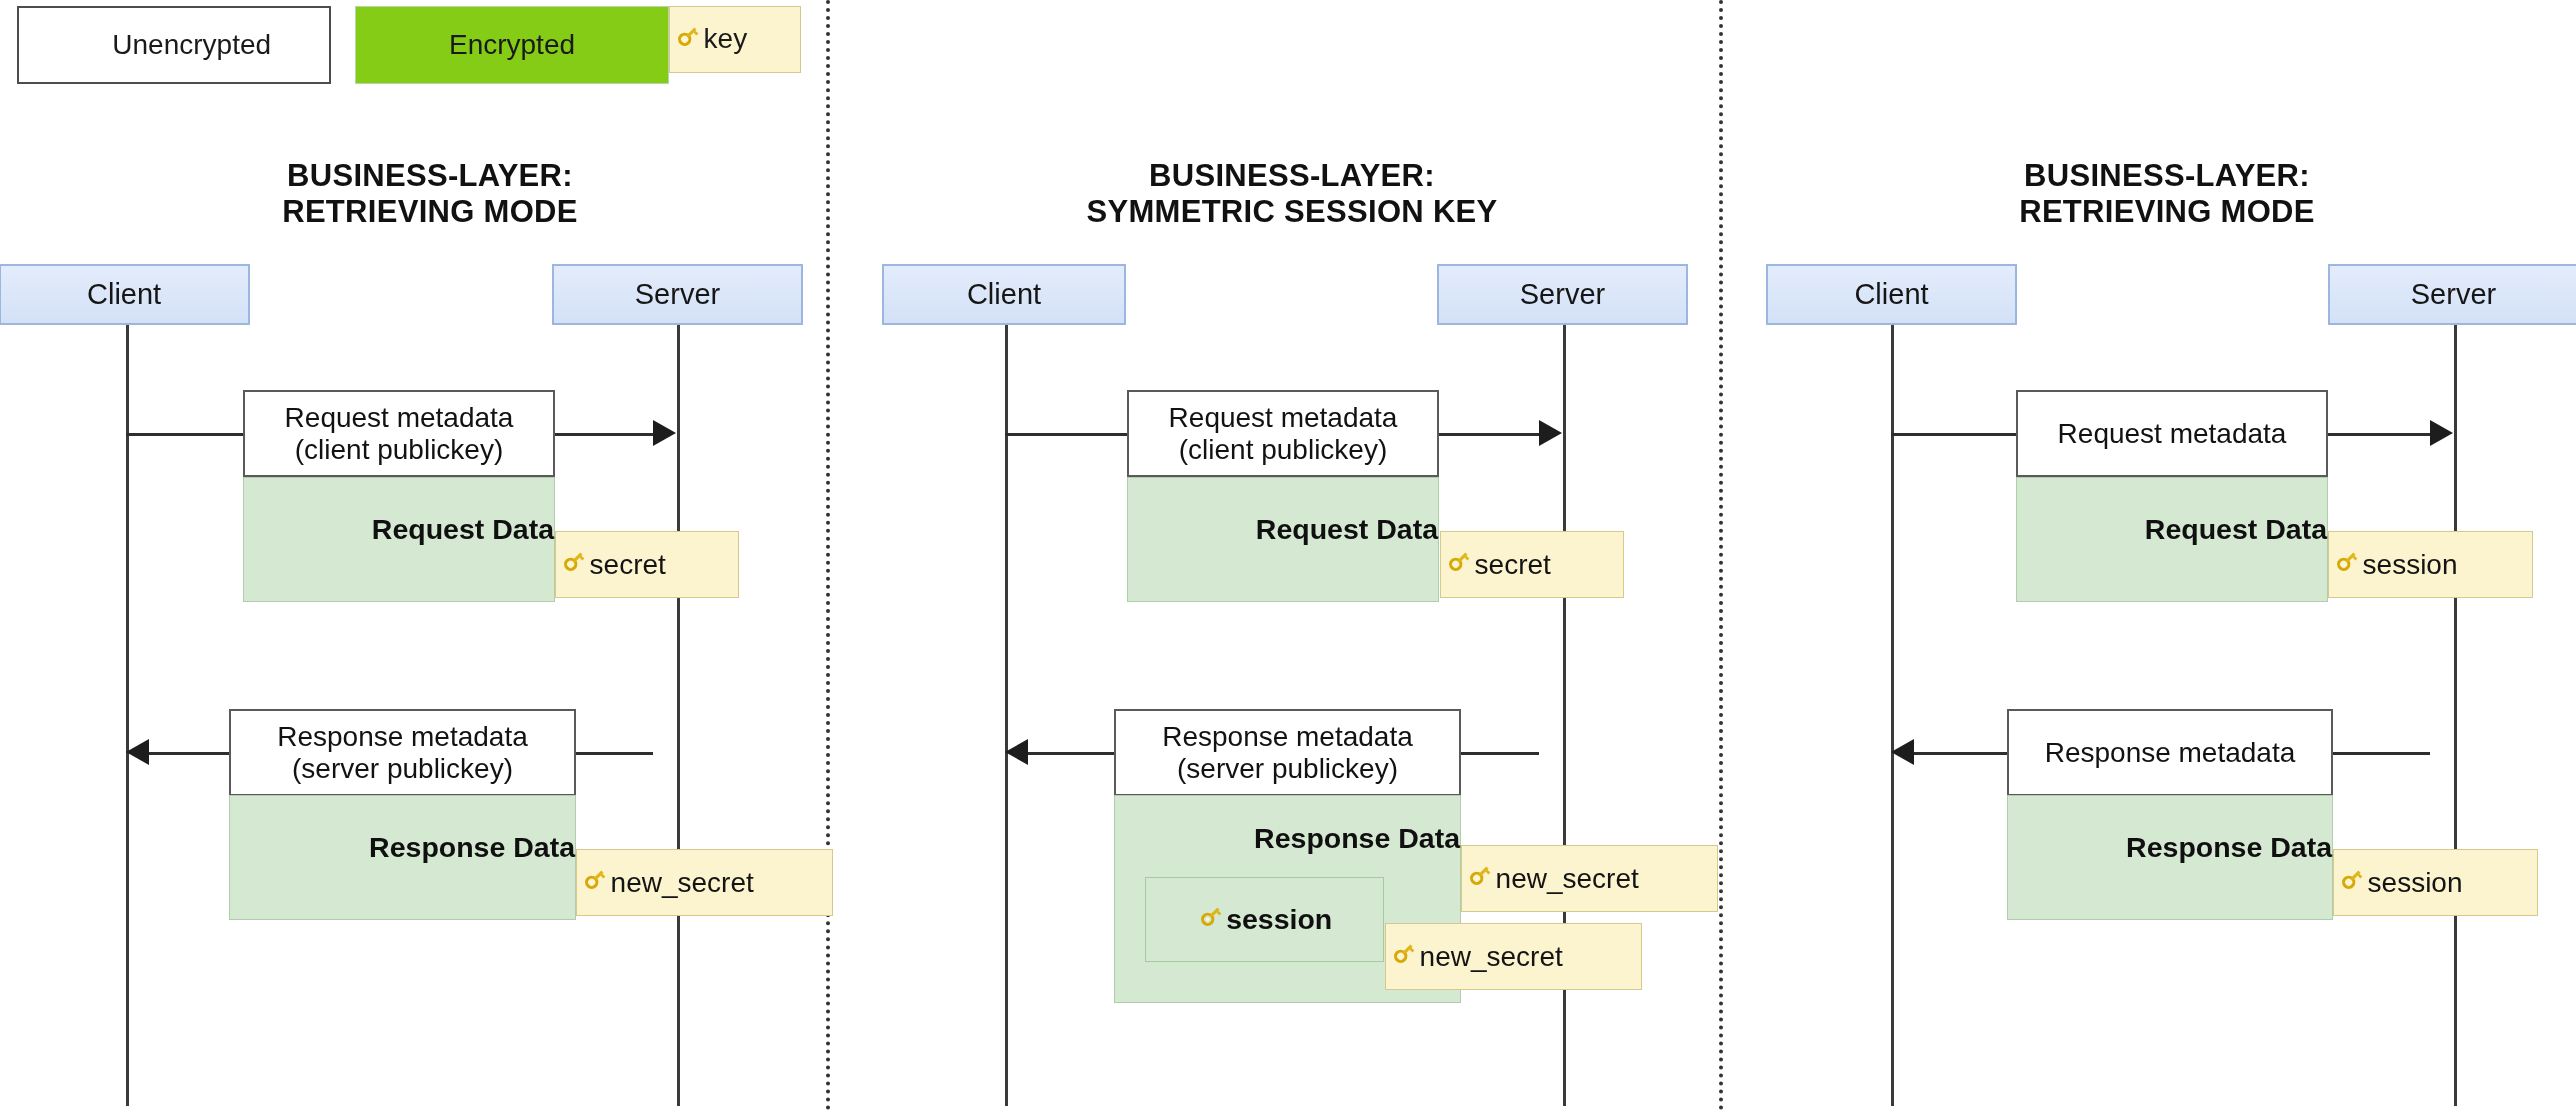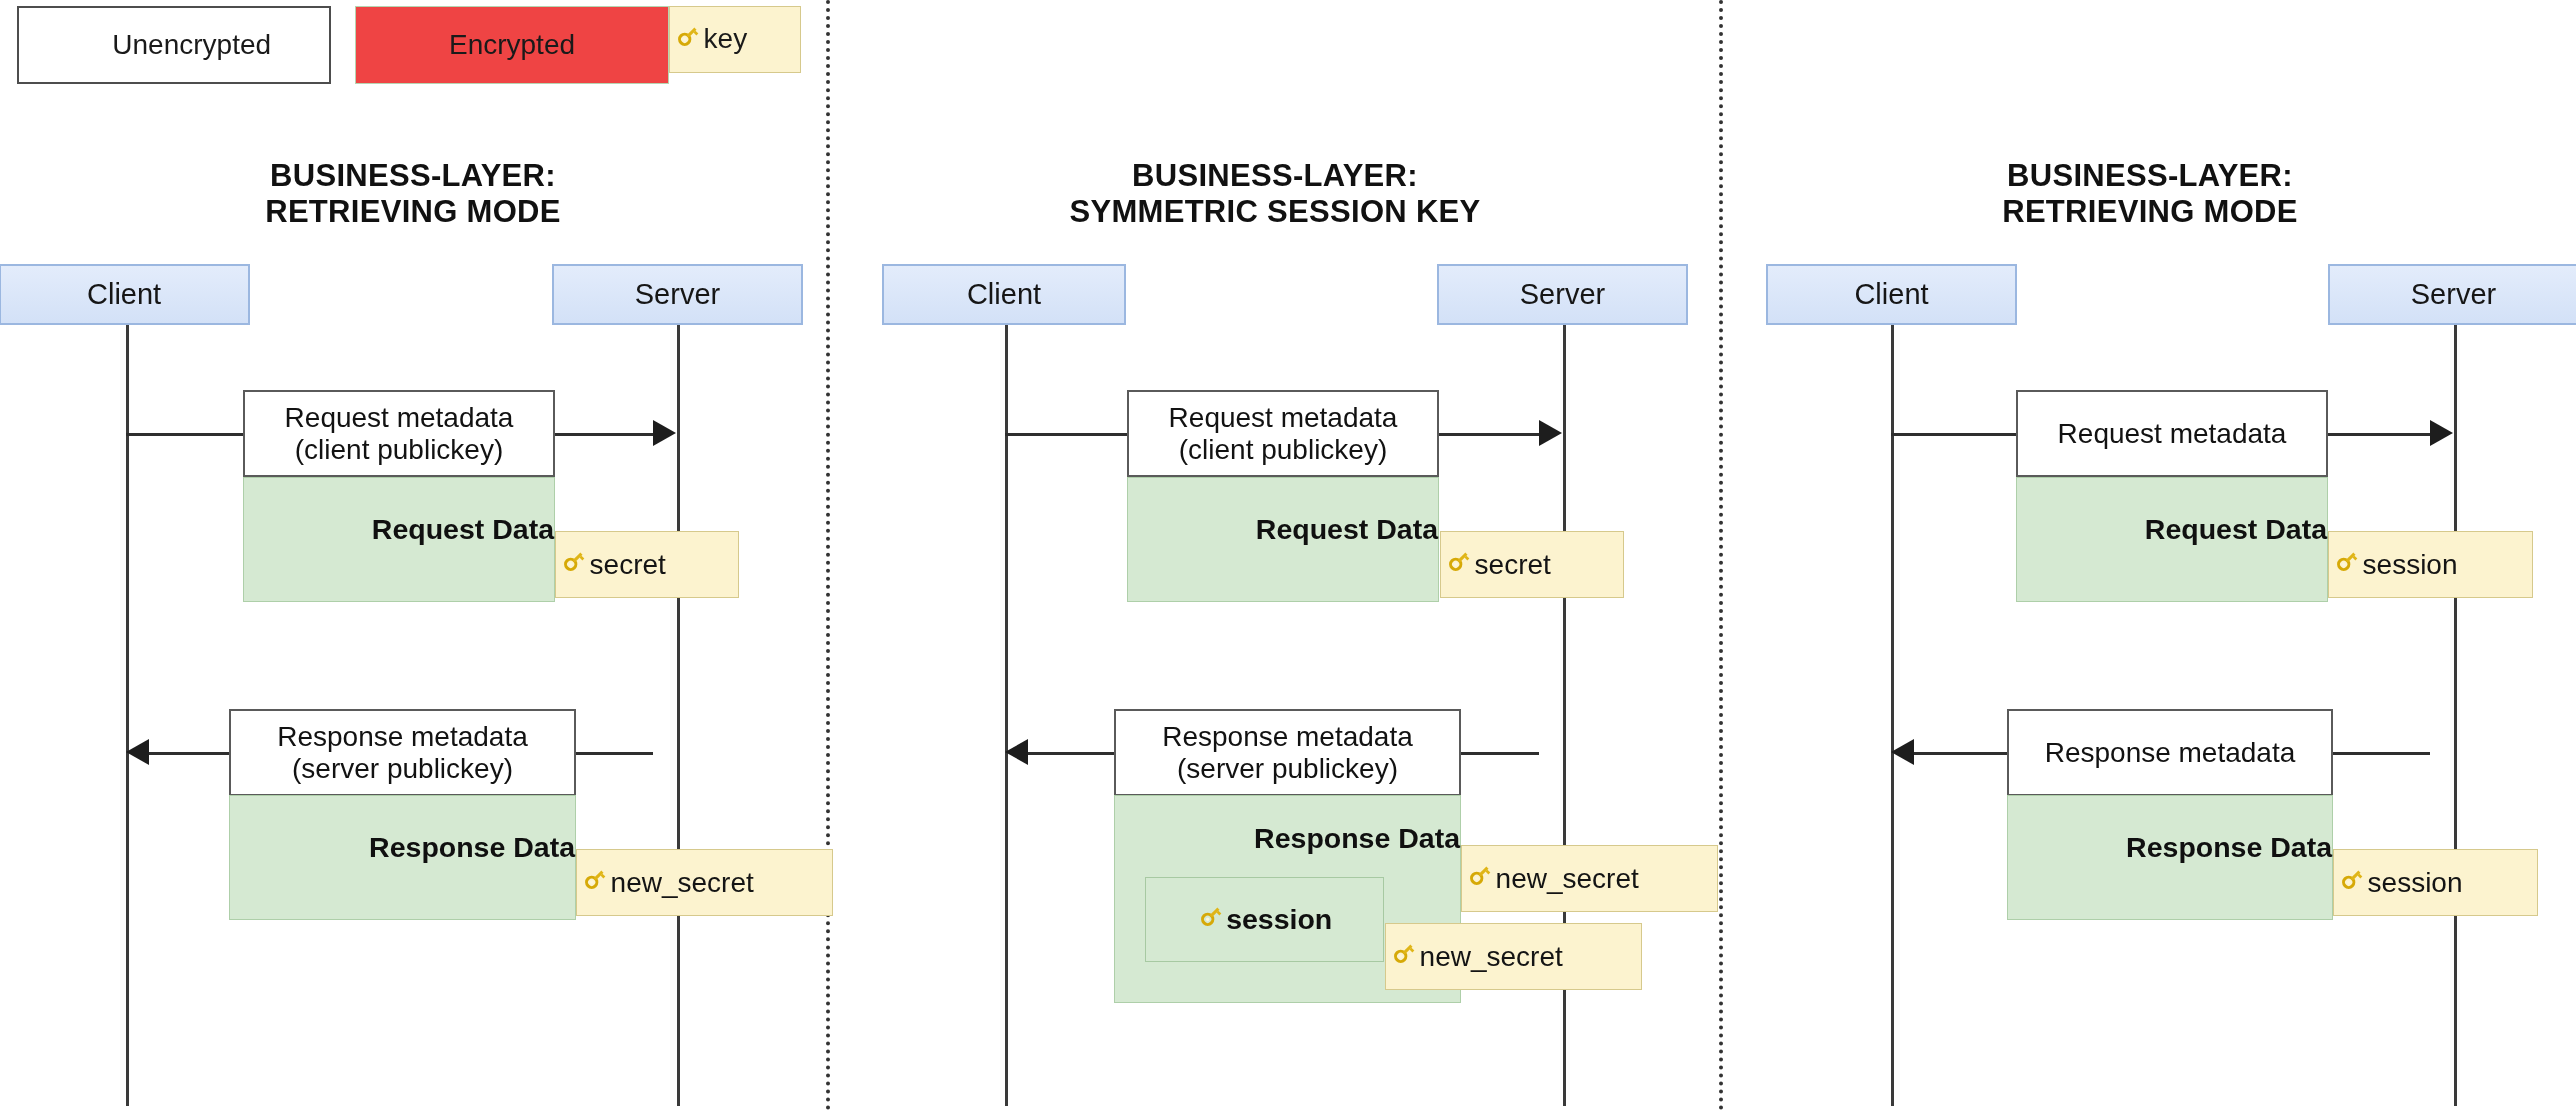--- a/index.html
+++ b/index.html
@@ -36,21 +36,21 @@
     height: 78px;
     background: #ffffff;
     border: 2.8px solid #4d4d4d;
     padding-left: 36px;
   }
   .legend-enc {
     left: 355px;
     top: 5.6px;
     width: 314px;
     height: 78px;
-    background: #ef4444;
+    background: #84cc16;
     border: 1.4px solid #b6d4b1;
   }
   .legend-key {
     left: 669px;
     top: 5.6px;
     width: 132px;
     height: 67px;
     background: #fcf3cf;
     border: 1.4px solid #d6c98c;
     font-size: 28px;
@@ -76,20 +76,21 @@
   .panel-title {
     position: absolute;
     top: 158px;
     width: 100%;
     text-align: center;
     font-size: 31px;
     font-weight: bold;
     letter-spacing: 0.3px;
     color: #111111;
     line-height: 1.17;
+    padding-left: 17px;
   }
 
   
   .actor {
     position: absolute;
     box-sizing: border-box;
     top: 264px;
     height: 61px;
     background: linear-gradient(180deg, #e3ecfb 0%, #d3e1f7 100%);
     border: 2.1px solid #9bb7e0;

